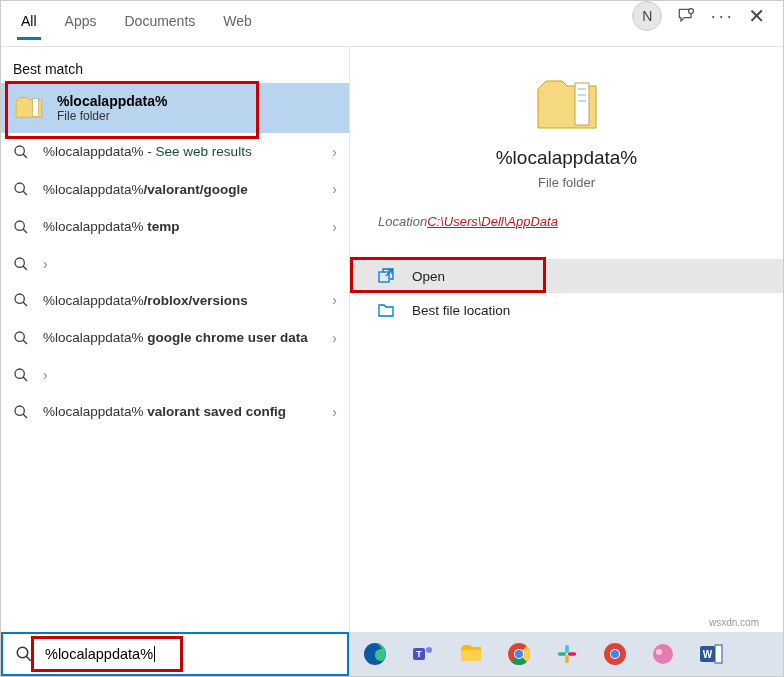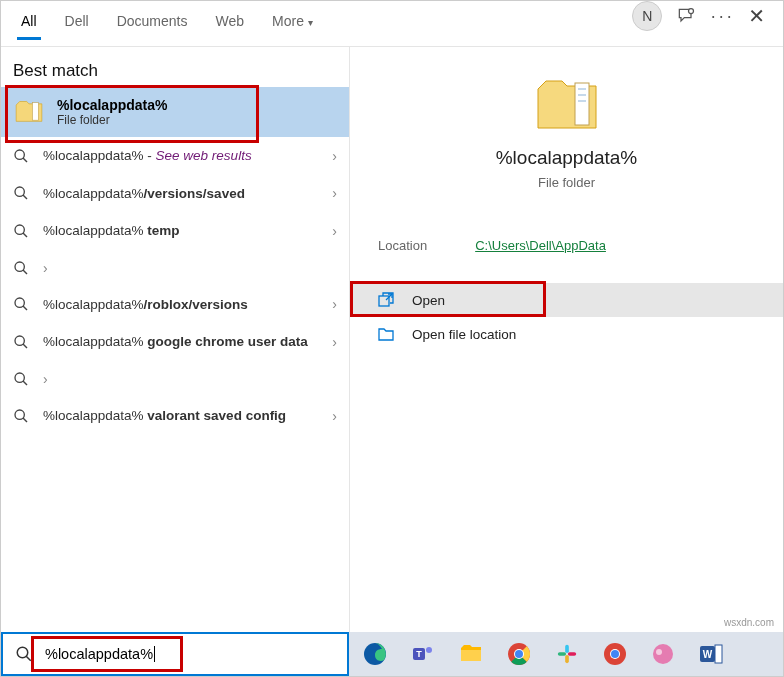--- a/index.html
+++ b/index.html
@@ -12,70 +12,69 @@
     .tab .chev { font-size: 10px; margin-left: 4px; color: #666; }
     .right-icons { margin-left: auto; display: flex; align-items: center; gap: 14px; padding-right: 12px; }
     .avatar { width: 30px; height: 30px; border-radius: 50%; background: #e6e6e6; border: 1px solid #ccc; display: flex; align-items: center; justify-content: center; font-size: 14px; color: #444; }
     .ricon { color: #555; font-size: 18px; cursor: pointer; }
     .close-x { font-size: 20px; color: #444; cursor: pointer; }
 
     .main { display: flex; height: 585px; }
     .left { width: 348px; border-right: none; }
     .right { flex: 1; padding-top: 30px; border-left: 1px solid #e5e5e5; }
 
-    .section-label { font-size: 17px; color: #111; padding: 14px 12px 6px; font-weight: 500; }
+    .section-label { font-size: 14px; color: #111; padding: 14px 12px 6px; font-weight: 500; }
 
     .best-row { display: flex; align-items: center; padding: 10px 14px; background: #b8d4ee; position: relative; }
     .best-row .folder-sm { width: 28px; height: 24px; margin-right: 14px; }
     .best-title { font-size: 14px; font-weight: 600; color: #000; }
     .best-sub { font-size: 12px; color: #333; }
     .redbox1 { position: absolute; border: 3px solid #c80000; pointer-events: none; }
 
     .web-row { display: flex; align-items: center; padding: 10px 12px; cursor: pointer; position: relative; }
     .web-row .sicon { width: 16px; color: #444; margin-right: 14px; flex-shrink: 0; }
     .web-row .label { flex: 1; font-size: 13.5px; color: #333; line-height: 1.3; padding-right: 10px; }
     .web-row .label b { font-weight: 700; }
-    .web-row .sub { color: #701a75; font-style: italic; }
+    .web-row .sub { color: #14532d; }
     .web-row .chev { color: #888; font-size: 14px; }
 
     .preview-center { text-align: center; }
     .folder-lg { width: 64px; height: 56px; margin: 0 auto 14px; }
     .preview-title { font-size: 19px; color: #222; margin-bottom: 6px; }
     .preview-sub { font-size: 13px; color: #666; }
 
-    .loc-row { display: flex; gap: 48px; padding: 0 28px; margin-top: 48px; font-size: 13px; }
+    .loc-row { display: flex; padding: 0 28px; margin-top: 24px; font-size: 13px; font-style: italic; }
     .loc-label { color: #666; }
-    .loc-link { color: #15803d; text-decoration: underline; }
+    .loc-link { color: #b91c1c; text-decoration: underline; }
 
     .actions { margin-top: 30px; }
     .action-row { display: flex; align-items: center; padding: 9px 28px; font-size: 13.5px; color: #222; cursor: pointer; gap: 18px; }
     .action-row.selected { background: #e6e6e6; }
     .aicon { width: 16px; height: 16px; color: #0078d4; flex-shrink: 0; }
 
     .search-bar { position: absolute; left: 0; bottom: 0; width: 348px; height: 44px; background: #fff; border: 2px solid #0078d4; display: flex; align-items: center; }
     .search-bar .sicon2 { margin: 0 12px; color: #333; }
     .search-text { font-size: 14.5px; color: #000; }
     .cursor-bar { display:inline-block; width:1px; height:16px; background:#000; margin-left:1px; vertical-align:middle; }
 
     .taskbar { position: absolute; right: 0; bottom: 0; height: 44px; left: 348px; background: #dde3ec; display: flex; align-items: center; padding: 0 12px; gap: 20px; }
     .tb-icon { width: 28px; height: 28px; display:flex; align-items:center; justify-content:center; font-size:20px; }
 
-    .wm { position:absolute; right:9px; bottom:48px; font-size:10px; color:#999; }
+    .wm { position:absolute; right:24px; bottom:48px; font-size:10px; color:#999; }
 
     svg { display: block; }
   </style>
 </head>
 <body>
 
 <div class="tabs">
   <div class="tab active">All</div>
-  <div class="tab">Dell</div>
+  <div class="tab">Apps</div>
   <div class="tab">Documents</div>
   <div class="tab">Web</div>
-  <div class="tab"><span>More</span><span class="chev">▾</span></div>
   <div class="right-icons">
     <div class="avatar">N</div>
     <div class="ricon">
       <svg width="20" height="20" viewBox="0 0 24 24" fill="none" stroke="currentColor" stroke-width="1.5">
           <path d="M4 4h14v10H10l-4 4v-4H4z"></path>
           <circle cx="18" cy="6" r="3" fill="#fff"></circle>
         </svg>
     </div>
     <div class="ricon" style="letter-spacing:2px;">···</div>
     <div class="close-x">✕</div>
@@ -107,21 +106,21 @@
             <line x1="15" y1="15" x2="21" y2="21"></line>
           </svg>
           <div class="label">%localappdata% - <span class="sub">See web results</span></div>
           <div class="chev">›</div>
         </div>
         <div class="web-row">
           <svg class="sicon" width="16" height="16" viewBox="0 0 24 24" fill="none" stroke="currentColor" stroke-width="2">
             <circle cx="10" cy="10" r="7"></circle>
             <line x1="15" y1="15" x2="21" y2="21"></line>
           </svg>
-          <div class="label">%localappdata%<b>/versions/saved</b></div>
+          <div class="label">%localappdata%<b>/valorant/google</b></div>
           <div class="chev">›</div>
         </div>
         <div class="web-row">
           <svg class="sicon" width="16" height="16" viewBox="0 0 24 24" fill="none" stroke="currentColor" stroke-width="2">
             <circle cx="10" cy="10" r="7"></circle>
             <line x1="15" y1="15" x2="21" y2="21"></line>
           </svg>
           <div class="label">%localappdata% <b>temp</b></div>
           <div class="chev">›</div>
         </div>
@@ -192,21 +191,21 @@
             <path d="M8 8 L14 2"></path>
             <path d="M10 2h4v4"></path>
           </svg>
         <span>Open</span>
         <div class="redbox1" style="left:0; top:-2px; width:196px; height:36px;"></div>
       </div>
       <div class="action-row">
         <svg class="aicon" viewBox="0 0 16 16" fill="none" stroke="currentColor" stroke-width="1.3">
             <path d="M1 3h5l2 2h7v9H1z"></path>
           </svg>
-        <span>Open file location</span>
+        <span>Best file location</span>
       </div>
     </div>
   </div>
 </div>
 
 <div class="search-bar">
   <svg class="sicon2" width="18" height="18" viewBox="0 0 24 24" fill="none" stroke="#333" stroke-width="2">
       <circle cx="10" cy="10" r="7"></circle>
       <line x1="15" y1="15" x2="21" y2="21"></line>
     </svg>

